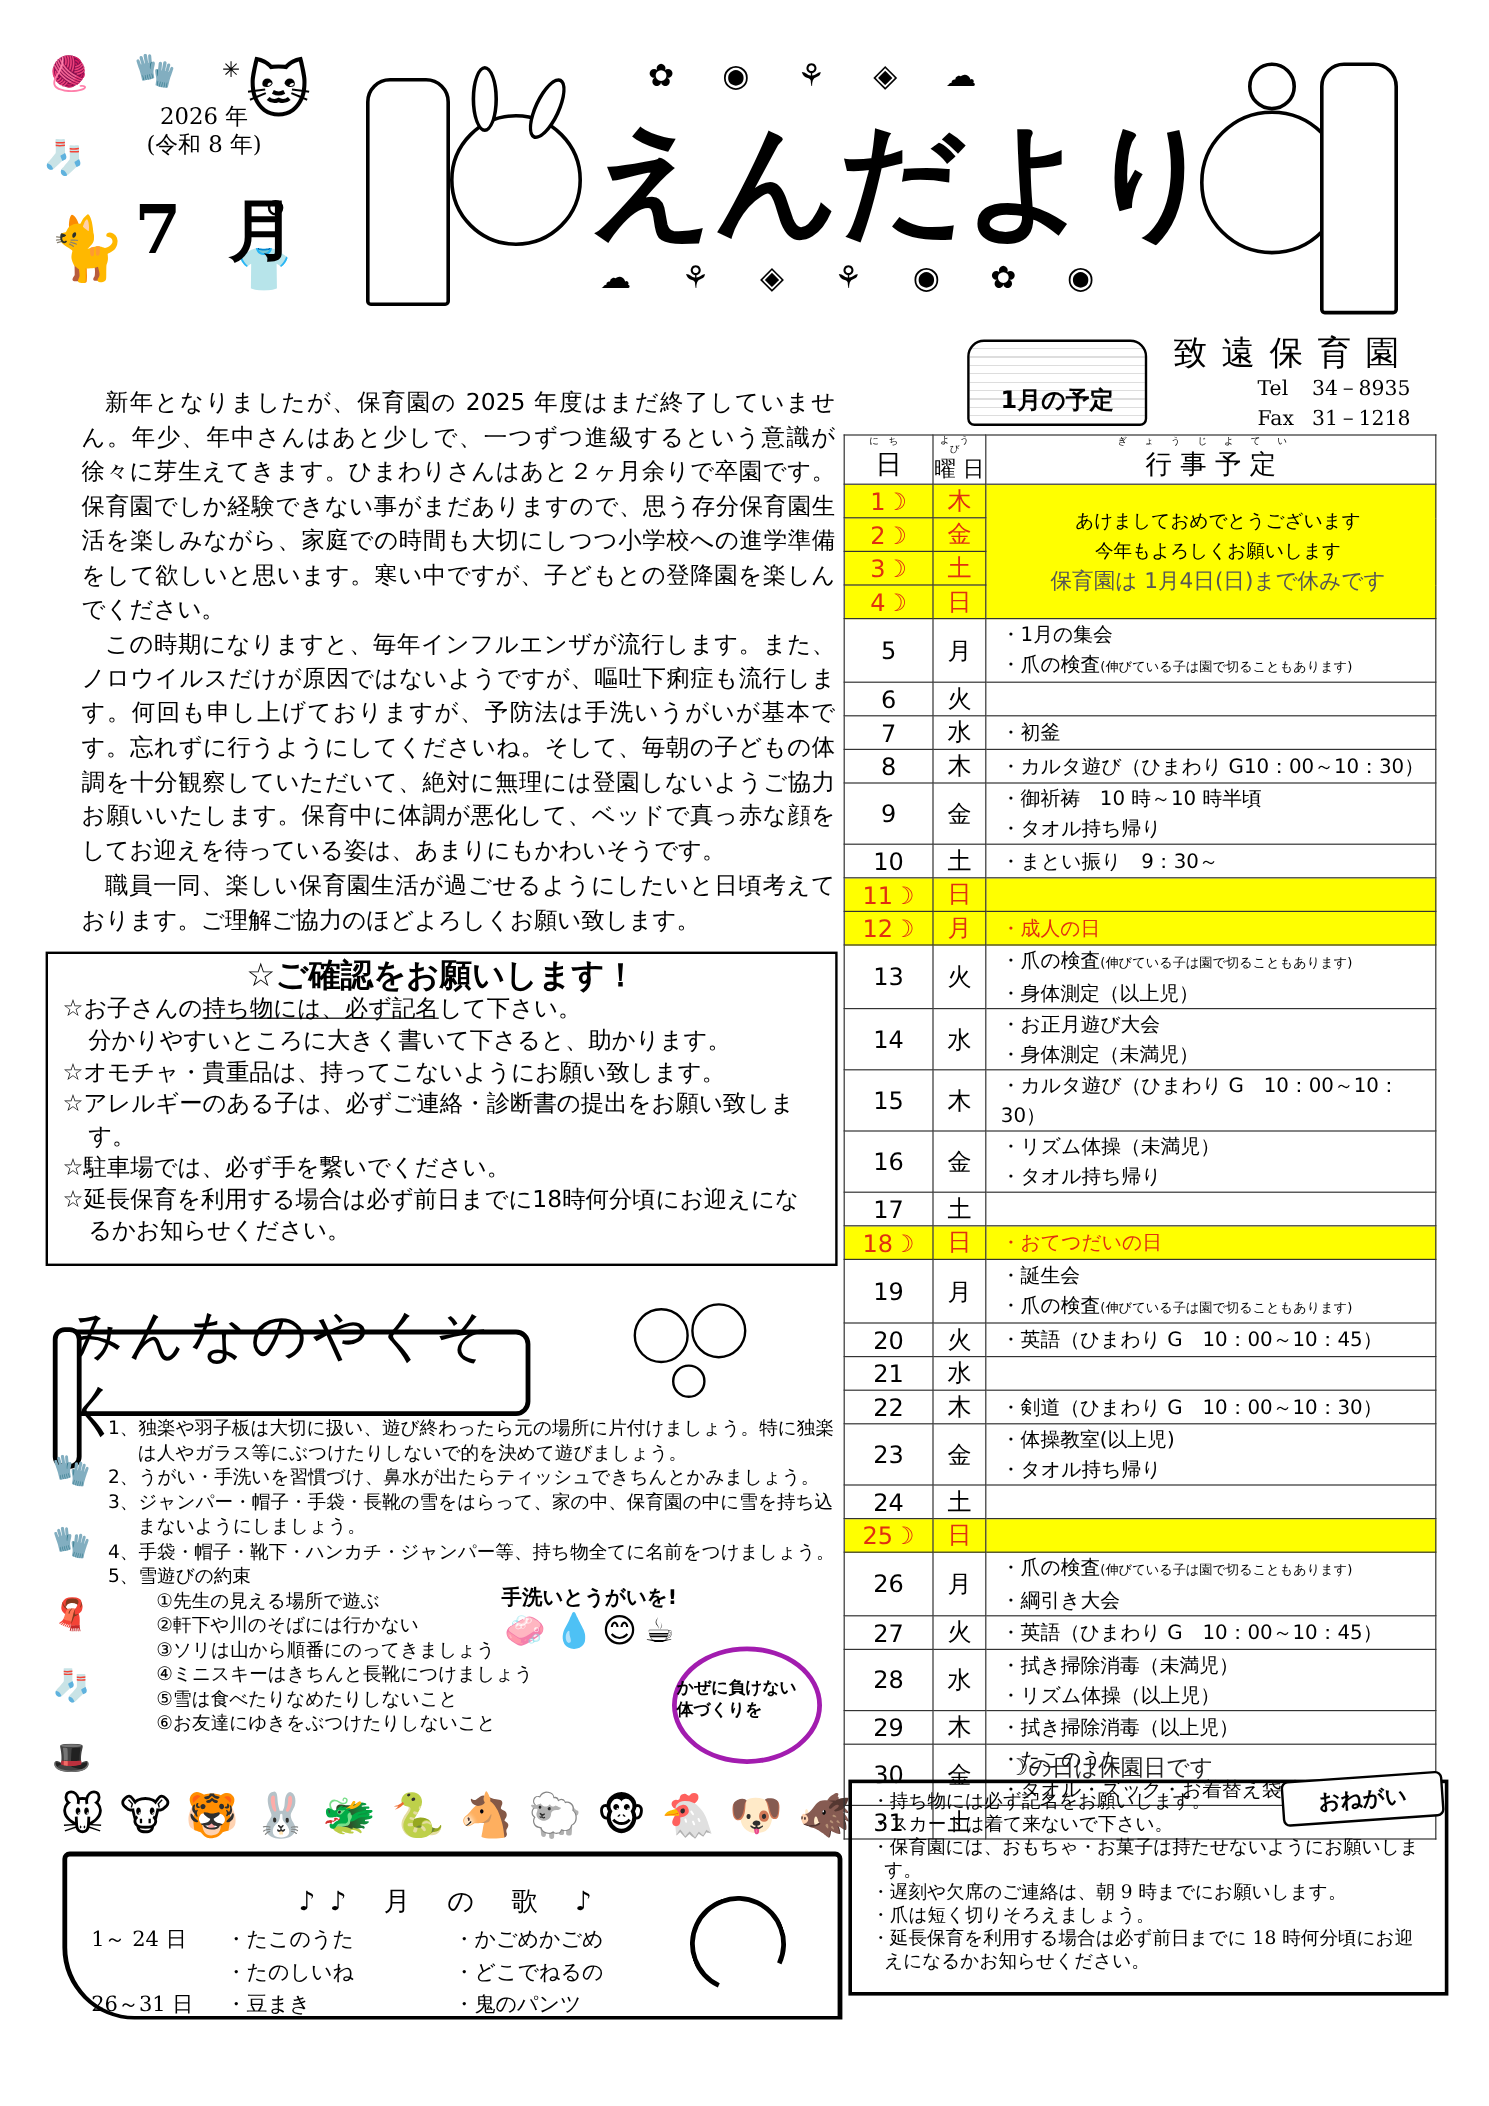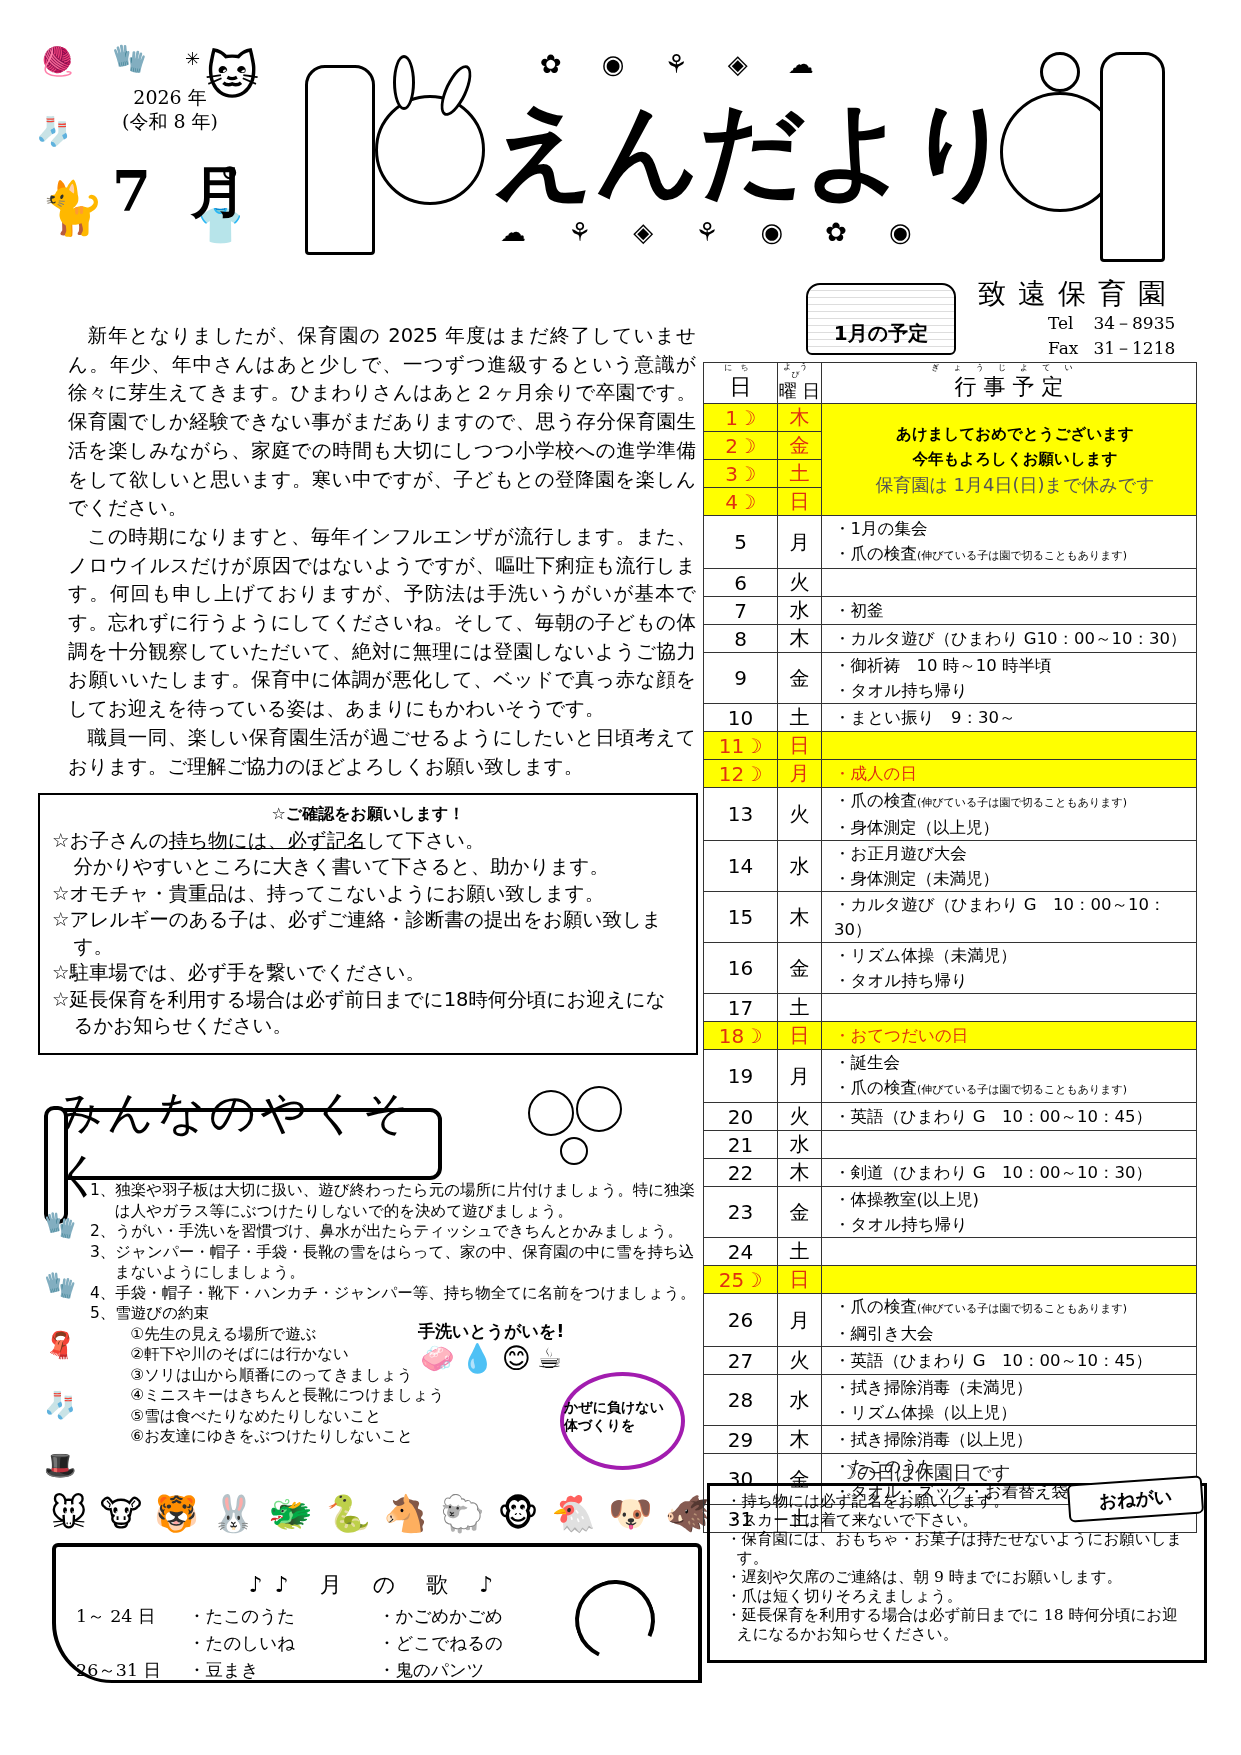--- a/index.html
+++ b/index.html
@@ -16,21 +16,21 @@
   .school { left: 978px; top: 275px; font-size: 28px; letter-spacing: 12px; font-family: "DejaVu Sans", sans-serif; }
   .contact { left: 1048px; font-family: "DejaVu Serif", serif; font-size: 17px; }
   .contact span { display: inline-block; width: 40px; }
   .sched-badge { left: 806px; top: 283px; width: 150px; height: 72px; border: 2px solid #000; border-radius: 14px 14px 6px 6px; font-family: "DejaVu Sans", sans-serif; font-size: 20px; font-weight: bold; display: flex; align-items: flex-end; justify-content: center; padding-bottom: 6px; background: repeating-linear-gradient(0deg,#fff 0 6px,#ddd 6px 7px); }
 
   
   .intro { left: 68px; top: 322px; width: 628px; font-size: 19.5px; line-height: 28.7px; text-align: justify; }
   .intro p { text-indent: 1em; }
 
   .confirm { left: 38px; top: 793px; width: 660px; height: 262px; border: 2px solid #000; padding: 6px 12px; font-size: 19.5px; line-height: 26.5px; }
-  .confirm h3 { text-align: center; font-size: 16px; font-weight: bold; }
+  .confirm h3 { text-align: center; font-size: 27px; font-weight: bold; }
   .confirm .line { padding-left: 1.1em; text-indent: -1.1em; }
   .confirm .cont { padding-left: 1.1em; }
   .u { text-decoration: underline; }
 
   
   .scroll-banner { left: 52px; top: 1108px; width: 390px; height: 72px; border: 4px solid #000; border-radius: 12px; font-size: 46px; display: flex; align-items: center; justify-content: center; letter-spacing: 4px; background: #fff; }
   .scroll-banner::before { content: ""; position: absolute; left: -12px; top: -6px; width: 16px; height: 110px; border: 4px solid #000; border-radius: 10px; background:#fff; }
   .promise { left: 90px; top: 1180px; width: 612px; font-size: 15.5px; line-height: 20.5px; }
   .promise .item { padding-left: 1.6em; text-indent: -1.6em; }
   .promise .sub2 { padding-left: 2.6em; }
@@ -50,21 +50,21 @@
   .sched td { border: 1.5px solid #333; height: 26px; font-size: 19px; vertical-align: middle; }
   .sched td.day { width: 74px; text-align: center; font-size: 20px; }
   .sched td.dow { width: 44px; text-align: center; font-size: 20px; }
   .sched td.ev { padding-left: 12px; font-size: 16.5px; line-height: 25px; }
   .sched tr.hol td { background: #ffff00; }
   .sched tr.hol td.day, .sched tr.hol td.dow, .sched tr.hol td.ev { color: #e03010; }
   .sched th { border: 1.5px solid #333; font-weight: normal; height: 40px; position: relative; font-size: 22px; }
   .ruby { display: block; font-size: 8px; line-height: 8px; letter-spacing: 8px; }
   .small { font-size: 11px; }
   .newyear { text-align: center; color: #000 !important; line-height: 27px; }
-  .newyear .bold { font-weight: bold; font-size: 15.5px; }
+  .newyear .bold { font-weight: normal; font-size: 15.5px; }
   .newyear .norm { font-size: 18px; color: #555; }
 
   .holiday-note { left: 840px; top: 1460px; font-size: 19px; font-family: "DejaVu Serif", serif; color: #222; }
   .onegai { left: 707px; top: 1483px; width: 500px; height: 180px; border: 3px solid #000; padding: 6px 16px; font-family: "DejaVu Serif", serif; font-size: 15.5px; line-height: 19px; }
   .onegai .li { padding-left: 0.7em; text-indent: -0.7em; }
   .onegai-tag { left: 1068px; top: 1480px; width: 135px; height: 38px; border: 2px solid #000; border-radius: 6px; font-size: 18px; font-weight: bold; display: flex; align-items: center; justify-content: center; background: #fff; transform: rotate(-4deg); }
 </style>
 </head>
 <body>
 

